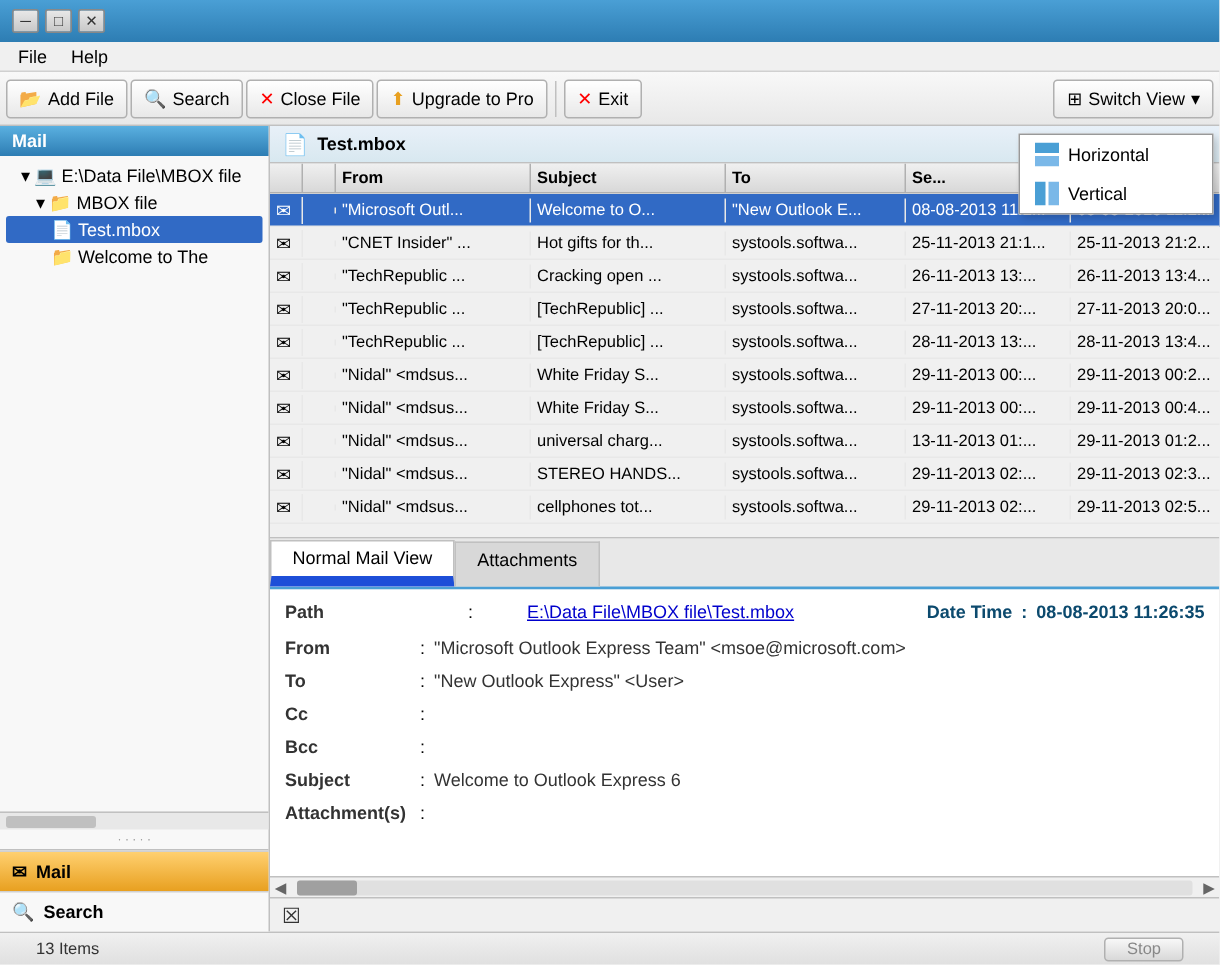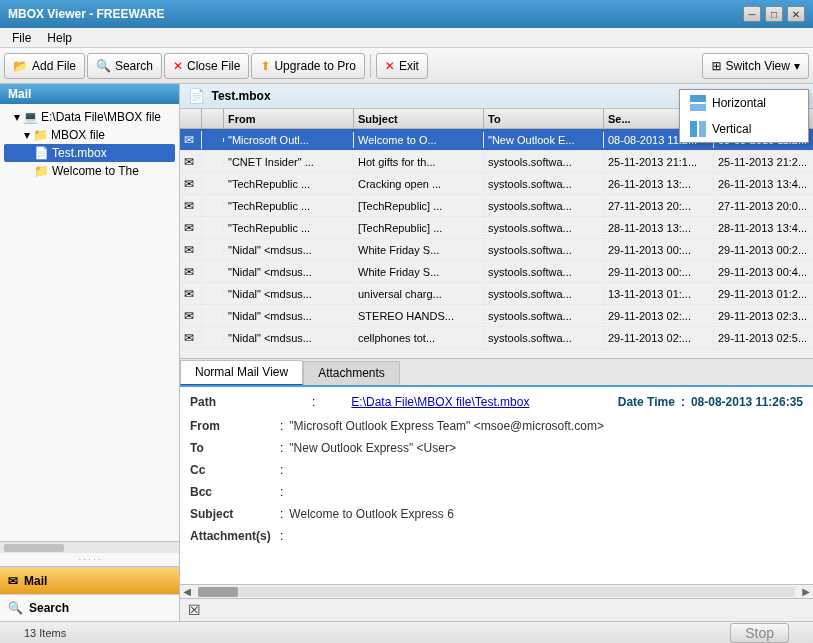--- a/index.html
+++ b/index.html
@@ -244,21 +244,21 @@
       padding: 4px 14px;
       cursor: pointer;
       border: 1px solid #c0c0c0;
       border-bottom: none;
       font-size: 12px;
       background: #d8d8d8;
       margin-top: 2px;
     }
     .preview-tab.active {
       background: white;
-      border-bottom: 1px solid #1d4ed8;
+      border-bottom: 7px solid #1d4ed8;
       margin-top: 1px;
       padding-bottom: 5px;
     }
     .preview-content {
       flex: 1;
       overflow-y: auto;
       padding: 8px 10px;
       background: white;
     }
     .preview-row {
@@ -317,38 +317,37 @@
       align-items: center;
       justify-content: space-between;
       padding: 0 24px;
     }
     .status-text { font-size: 11px; color: #333; }
     .stop-btn {
       background: linear-gradient(to bottom, #f8f8f8, #d8d8d8);
       border: 1px solid #b0b0b0;
       border-radius: 3px;
       padding: 1px 14px;
-      font-size: 14px;
+      font-size: 11px;
       cursor: pointer;
       color: #888;
     }
 
     
     ::-webkit-scrollbar { width: 14px; height: 14px; }
     ::-webkit-scrollbar-track { background: #f0f0f0; }
     ::-webkit-scrollbar-thumb { background: #c0c0c0; border: 1px solid #a0a0a0; }
     ::-webkit-scrollbar-button { background: #d0d0d0; height: 14px; border: 1px solid #a0a0a0; }
 
     .dots-row { text-align: center; color: #999; font-size: 8px; margin: 2px 0; }
   </style>
 </head>
 <body>
 
 <div class="title-bar">
-  <span class="title-bar-text">MBOX Viewer - FREEWARE</span>
   <div class="title-bar-controls">
     <div class="title-bar-btn">─</div>
     <div class="title-bar-btn">□</div>
     <div class="title-bar-btn">✕</div>
   </div>
 </div>
 
 <div class="menu-bar">
   <span class="menu-item">File</span>
   <span class="menu-item">Help</span>

